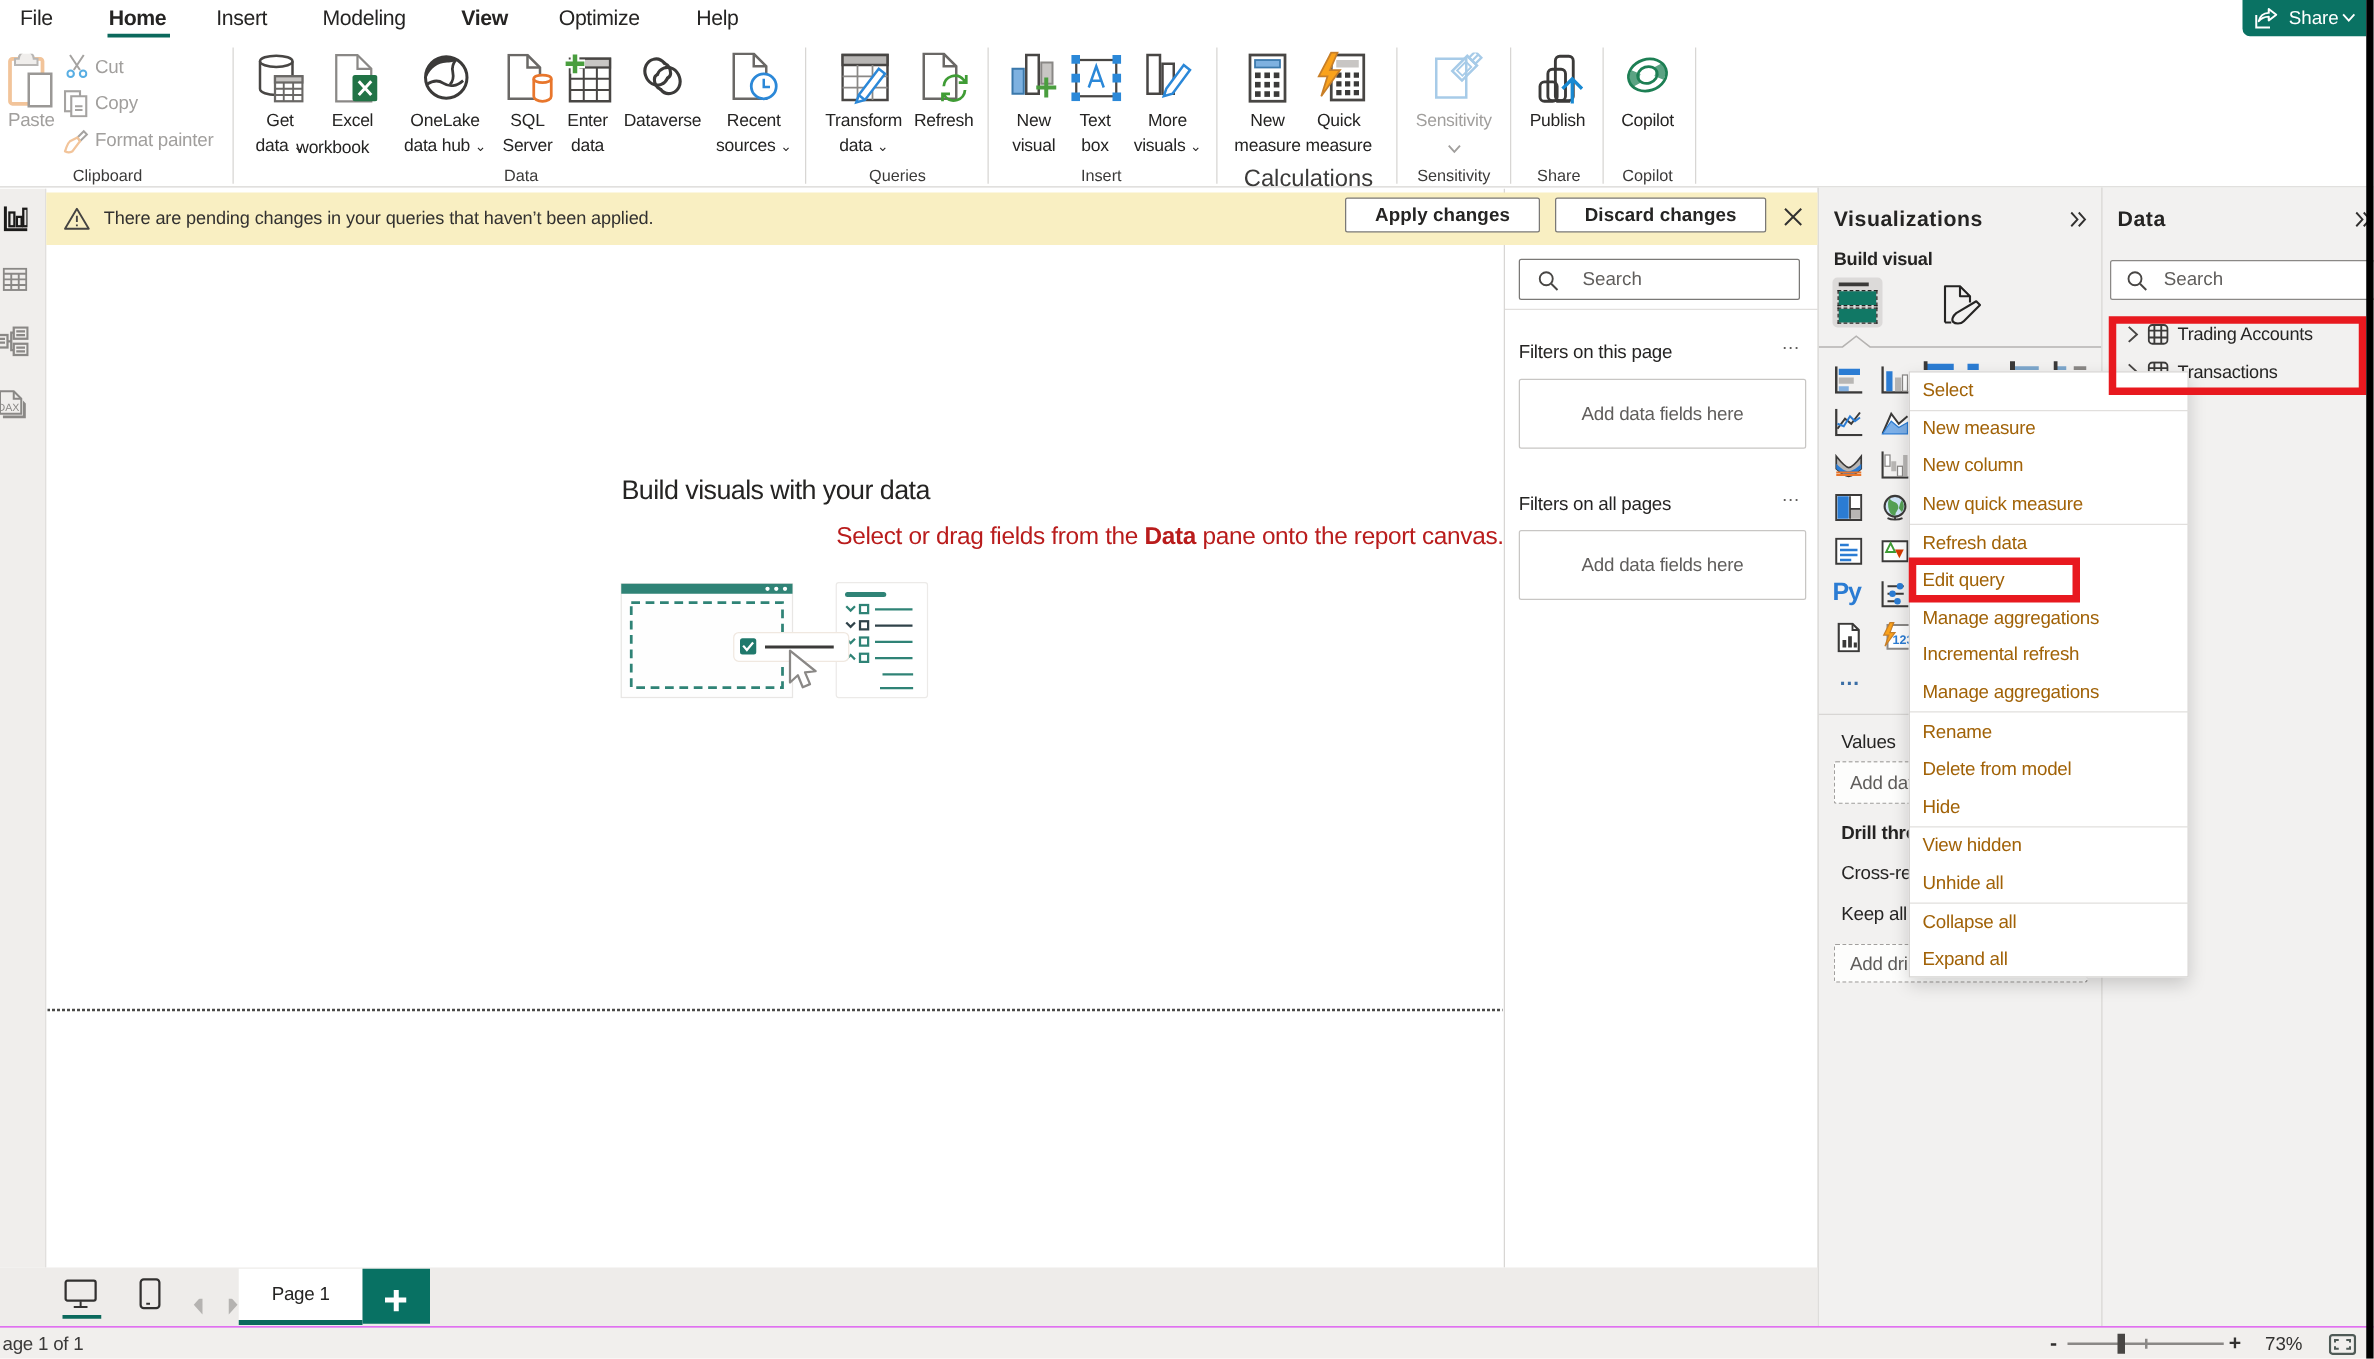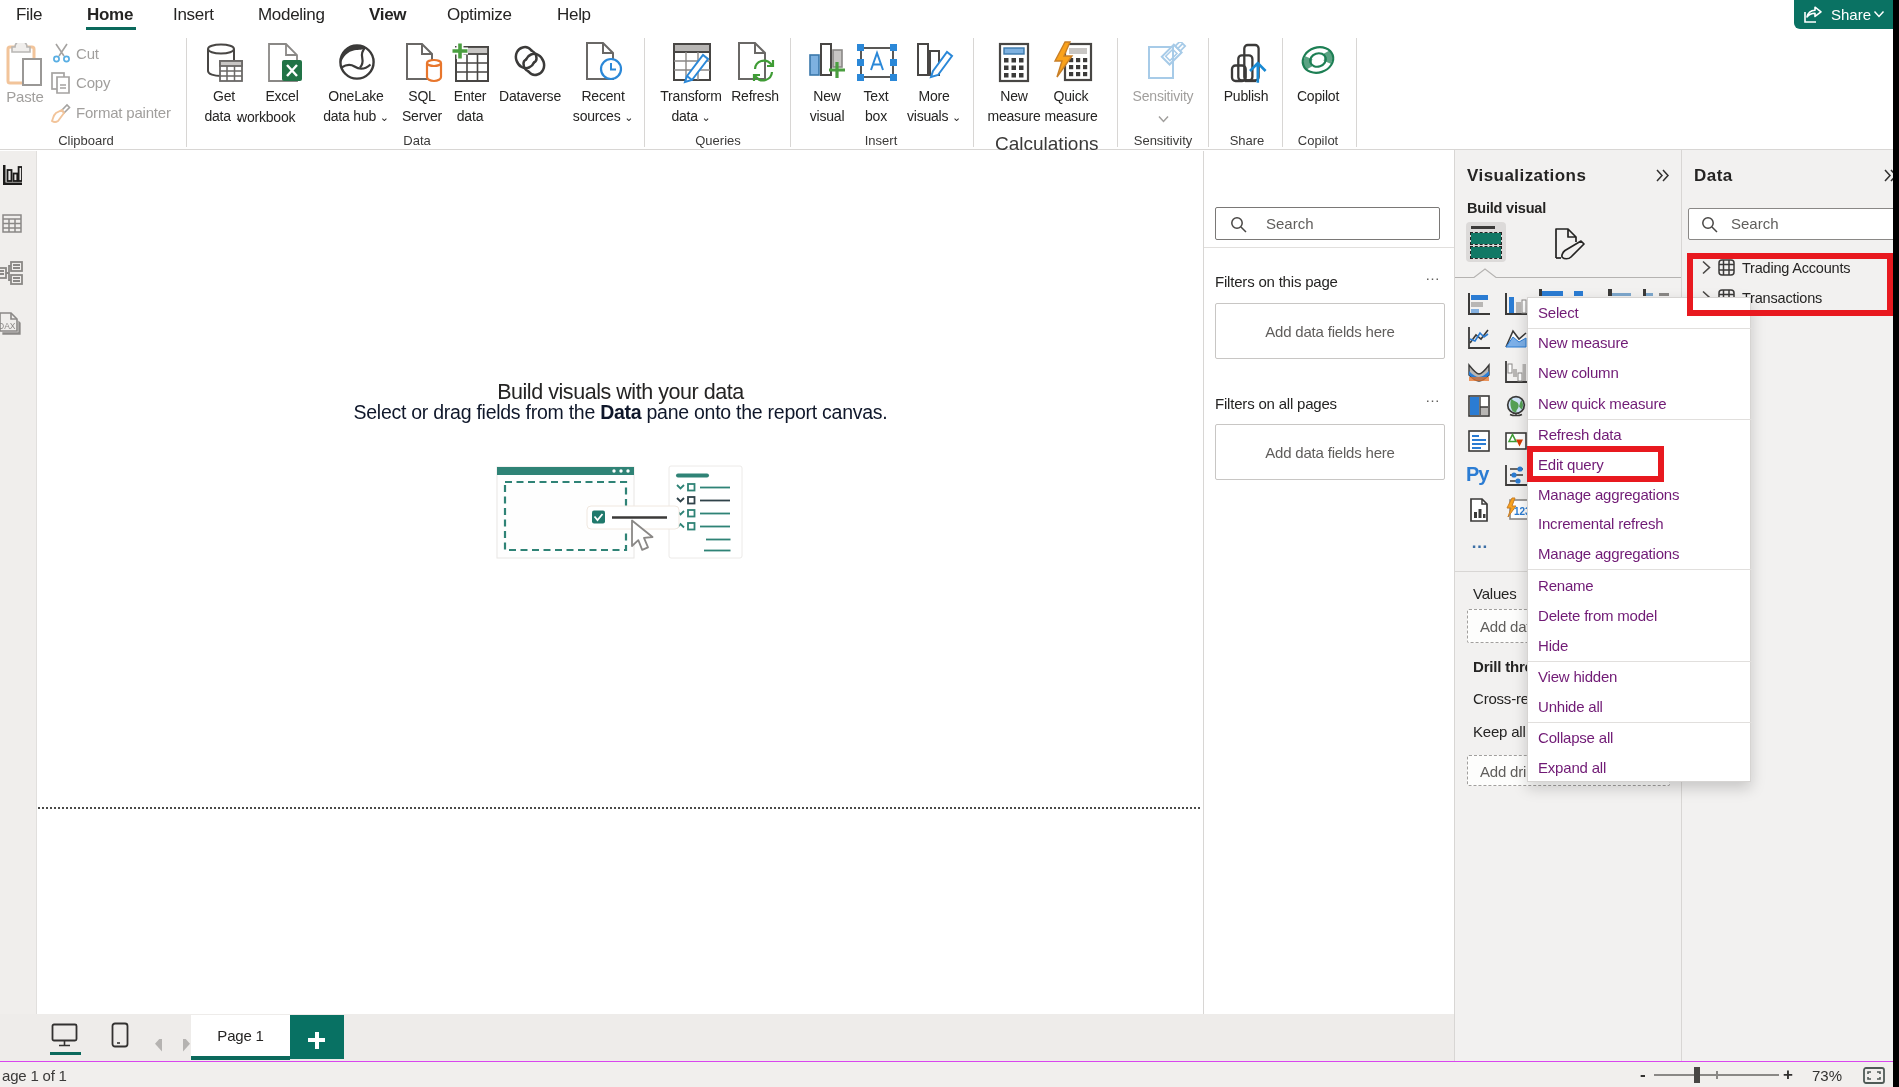--- a/index.html
+++ b/index.html
@@ -300,21 +300,21 @@
     <path d="M15 1 V7 H21"></path>
     <path d="M23 10 V21 H7 v1 h17 V11 Z" stroke-width="1.3"></path>
     <text x="2" y="17" font-size="8.5" fill="#8a8886" stroke="none" font-family="Liberation Sans">DAX</text>
   </svg>
 </div>
 
 <div id="canvas" class="abs" style="left:38px;top:151px;width:1165px;height:863px;background:#fff;">
 
   <div class="abs" style="left:0;top:656px;width:1164px;height:2px;background-image:repeating-linear-gradient(90deg,#4a4a48 0,#4a4a48 2px,transparent 2px,transparent 4px)"></div>
   <div class="abs" style="left:0;top:229px;width:1165px;text-align:center;font-weight:normal;font-size:21.5px;letter-spacing:-0.45px;color:#252423">Build visuals with your data</div>
-  <div class="abs" style="left:0;top:250px;width:1165px;text-align:center;font-size:19.5px;letter-spacing:-0.26px;color:#0f172a">Select or drag fields from the <b>Data</b> pane onto the report canvas.</div>
+  <div class="abs" style="left:0;top:267px;width:1165px;text-align:right;font-size:19.5px;letter-spacing:-0.26px;color:#b91c1c">Select or drag fields from the <b>Data</b> pane onto the report canvas.</div>
 
   <svg class="abs" style="left:452px;top:310px" width="300" height="105" viewBox="0 0 300 105">
 
     <g>
       <rect x="7" y="6" width="137" height="91" fill="#fefefe" stroke="#e8e6e4" stroke-width="1"></rect>
       <rect x="7" y="6" width="137" height="8" fill="#2f8376"></rect>
       <circle cx="124" cy="10" r="1.7" fill="#fff"></circle>
           <circle cx="131" cy="10" r="1.7" fill="#fff"></circle>
           <circle cx="138" cy="10" r="1.7" fill="#fff"></circle>
       <rect x="15" y="21" width="121" height="68" fill="none" stroke="#2f8376" stroke-width="2.2" stroke-dasharray="7 4.5"></rect>
@@ -347,20 +347,32 @@
       <rect x="97" y="45" width="92" height="23" rx="4" fill="#fff" stroke="#f0e8e0" stroke-width="1"></rect>
       <rect x="102" y="49.5" width="13" height="13" rx="2" fill="#20796c"></rect>
       <path d="M104.5 55.5 l3 3.5 l5 -6" stroke="#fff" stroke-width="1.8" fill="none"></path>
       <path d="M122 56.5 h55" stroke="#3b3a39" stroke-width="2.4"></path>
     </g>
 
     <path d="M142 59.5 L142 85 L148.3 79.2 L152.2 88.8 L158 86.3 L154 76.9 L162.5 76 Z" fill="#fff" stroke="#8a8886" stroke-width="1.8" stroke-linejoin="round"></path>
   </svg>
 </div>
 
+<div id="banner" class="abs" style="left:37px;top:154px;width:1417px;height:42px;background:#f9efc2;z-index:5;">
+  <svg class="abs" style="left:14px;top:12px" width="21" height="18" viewBox="0 0 21 18" fill="none" stroke="#454442" stroke-width="1.5">
+    <path d="M10.5 1 L20 17 H1 Z" stroke-linejoin="round"></path>
+    <path d="M10.5 6.5 V11.5 M10.5 13.5 V15"></path>
+  </svg>
+  <span class="abs" style="left:46px;top:13px;font-size:14.5px;color:#323130;letter-spacing:-0.1px">There are pending changes in your queries that haven’t been applied.</span>
+  <div class="abs ctr" style="left:1039px;top:4px;width:156px;height:28px;background:#fff;border:1px solid #7a7876;border-radius:2px;font-size:15px;font-weight:bold;letter-spacing:0.1px">Apply changes</div>
+  <div class="abs ctr" style="left:1207px;top:4px;width:169px;height:28px;background:#fff;border:1px solid #7a7876;border-radius:2px;font-size:15px;font-weight:bold;letter-spacing:0.1px">Discard changes</div>
+  <svg class="abs" style="left:1390px;top:12px" width="15" height="15" viewBox="0 0 15 15" stroke="#323130" stroke-width="1.6">
+        <path d="M1 1 L14 14 M14 1 L1 14"></path>
+      </svg>
+</div>
 
 <div id="filters" class="abs" style="left:1203px;top:151px;width:251px;height:863px;background:#fff;border-left:1px solid #d8d6d4;">
   <div class="abs" style="left:11px;top:56px;width:225px;height:33px;background:#fff;border:1px solid #7a7876;border-radius:2px;">
     <svg class="abs" style="left:14px;top:8px" width="17" height="17" viewBox="0 0 17 17" fill="none" stroke="#484644" stroke-width="1.5">
       <circle cx="7" cy="7" r="5.2"></circle>
           <path d="M11 11 L16 16"></path>
     </svg>
     <span class="abs" style="left:50px;top:7px;font-size:15px;color:#605e5c">Search</span>
   </div>
   <div class="abs" style="left:0;top:96px;width:251px;height:1px;background:#e1dfdd"></div>
@@ -567,21 +579,21 @@
   <span class="abs" style="left:1694px;top:5px;width:6px;height:16px;background:#484644"></span>
   <span class="abs" style="left:1716px;top:9px;width:1.5px;height:8px;background:#8a8886"></span>
   <span class="abs" style="left:1783px;top:3px;font-size:17px;color:#323130;font-weight:bold">+</span>
   <span class="abs" style="left:1812px;top:5px;font-size:15px;color:#323130;">73%</span>
   <svg class="abs" style="left:1863px;top:5px" width="22" height="17" viewBox="0 0 22 17" fill="none">
     <rect x="1" y="1" width="20" height="15" rx="2" stroke="#4f5a56" stroke-width="1.8"></rect>
     <path d="M5 7 V5 H8 M14 5 H17 V7 M17 10 V12 H14 M8 12 H5 V10" stroke="#4f5a56" stroke-width="1.6"></path>
   </svg>
 </div>
 
-<div id="menu" class="abs" style="left:1527px;top:297px;width:224px;height:485px;background:#fff;border:1px solid #d6d4d2;box-shadow:0 6px 14px rgba(0,0,0,0.18);z-index:8;font-size:15px;letter-spacing:-0.2px;color:#701a75">
+<div id="menu" class="abs" style="left:1527px;top:297px;width:224px;height:485px;background:#fff;border:1px solid #d6d4d2;box-shadow:0 6px 14px rgba(0,0,0,0.18);z-index:8;font-size:15px;letter-spacing:-0.2px;color:#a16207">
   <span class="abs" style="left:10px;top:6px">Select</span>
   <div class="abs" style="left:0;top:30px;width:224px;height:1px;background:#e1dfdd"></div>
   <span class="abs" style="left:10px;top:36px">New measure</span>
   <span class="abs" style="left:10px;top:66px">New column</span>
   <span class="abs" style="left:10px;top:97px">New quick measure</span>
   <div class="abs" style="left:0;top:121px;width:224px;height:1px;background:#e1dfdd"></div>
   <span class="abs" style="left:10px;top:128px">Refresh data</span>
   <span class="abs" style="left:10px;top:158px">Edit query</span>
   <span class="abs" style="left:10px;top:188px">Manage aggregations</span>
   <span class="abs" style="left:10px;top:217px">Incremental refresh</span>

